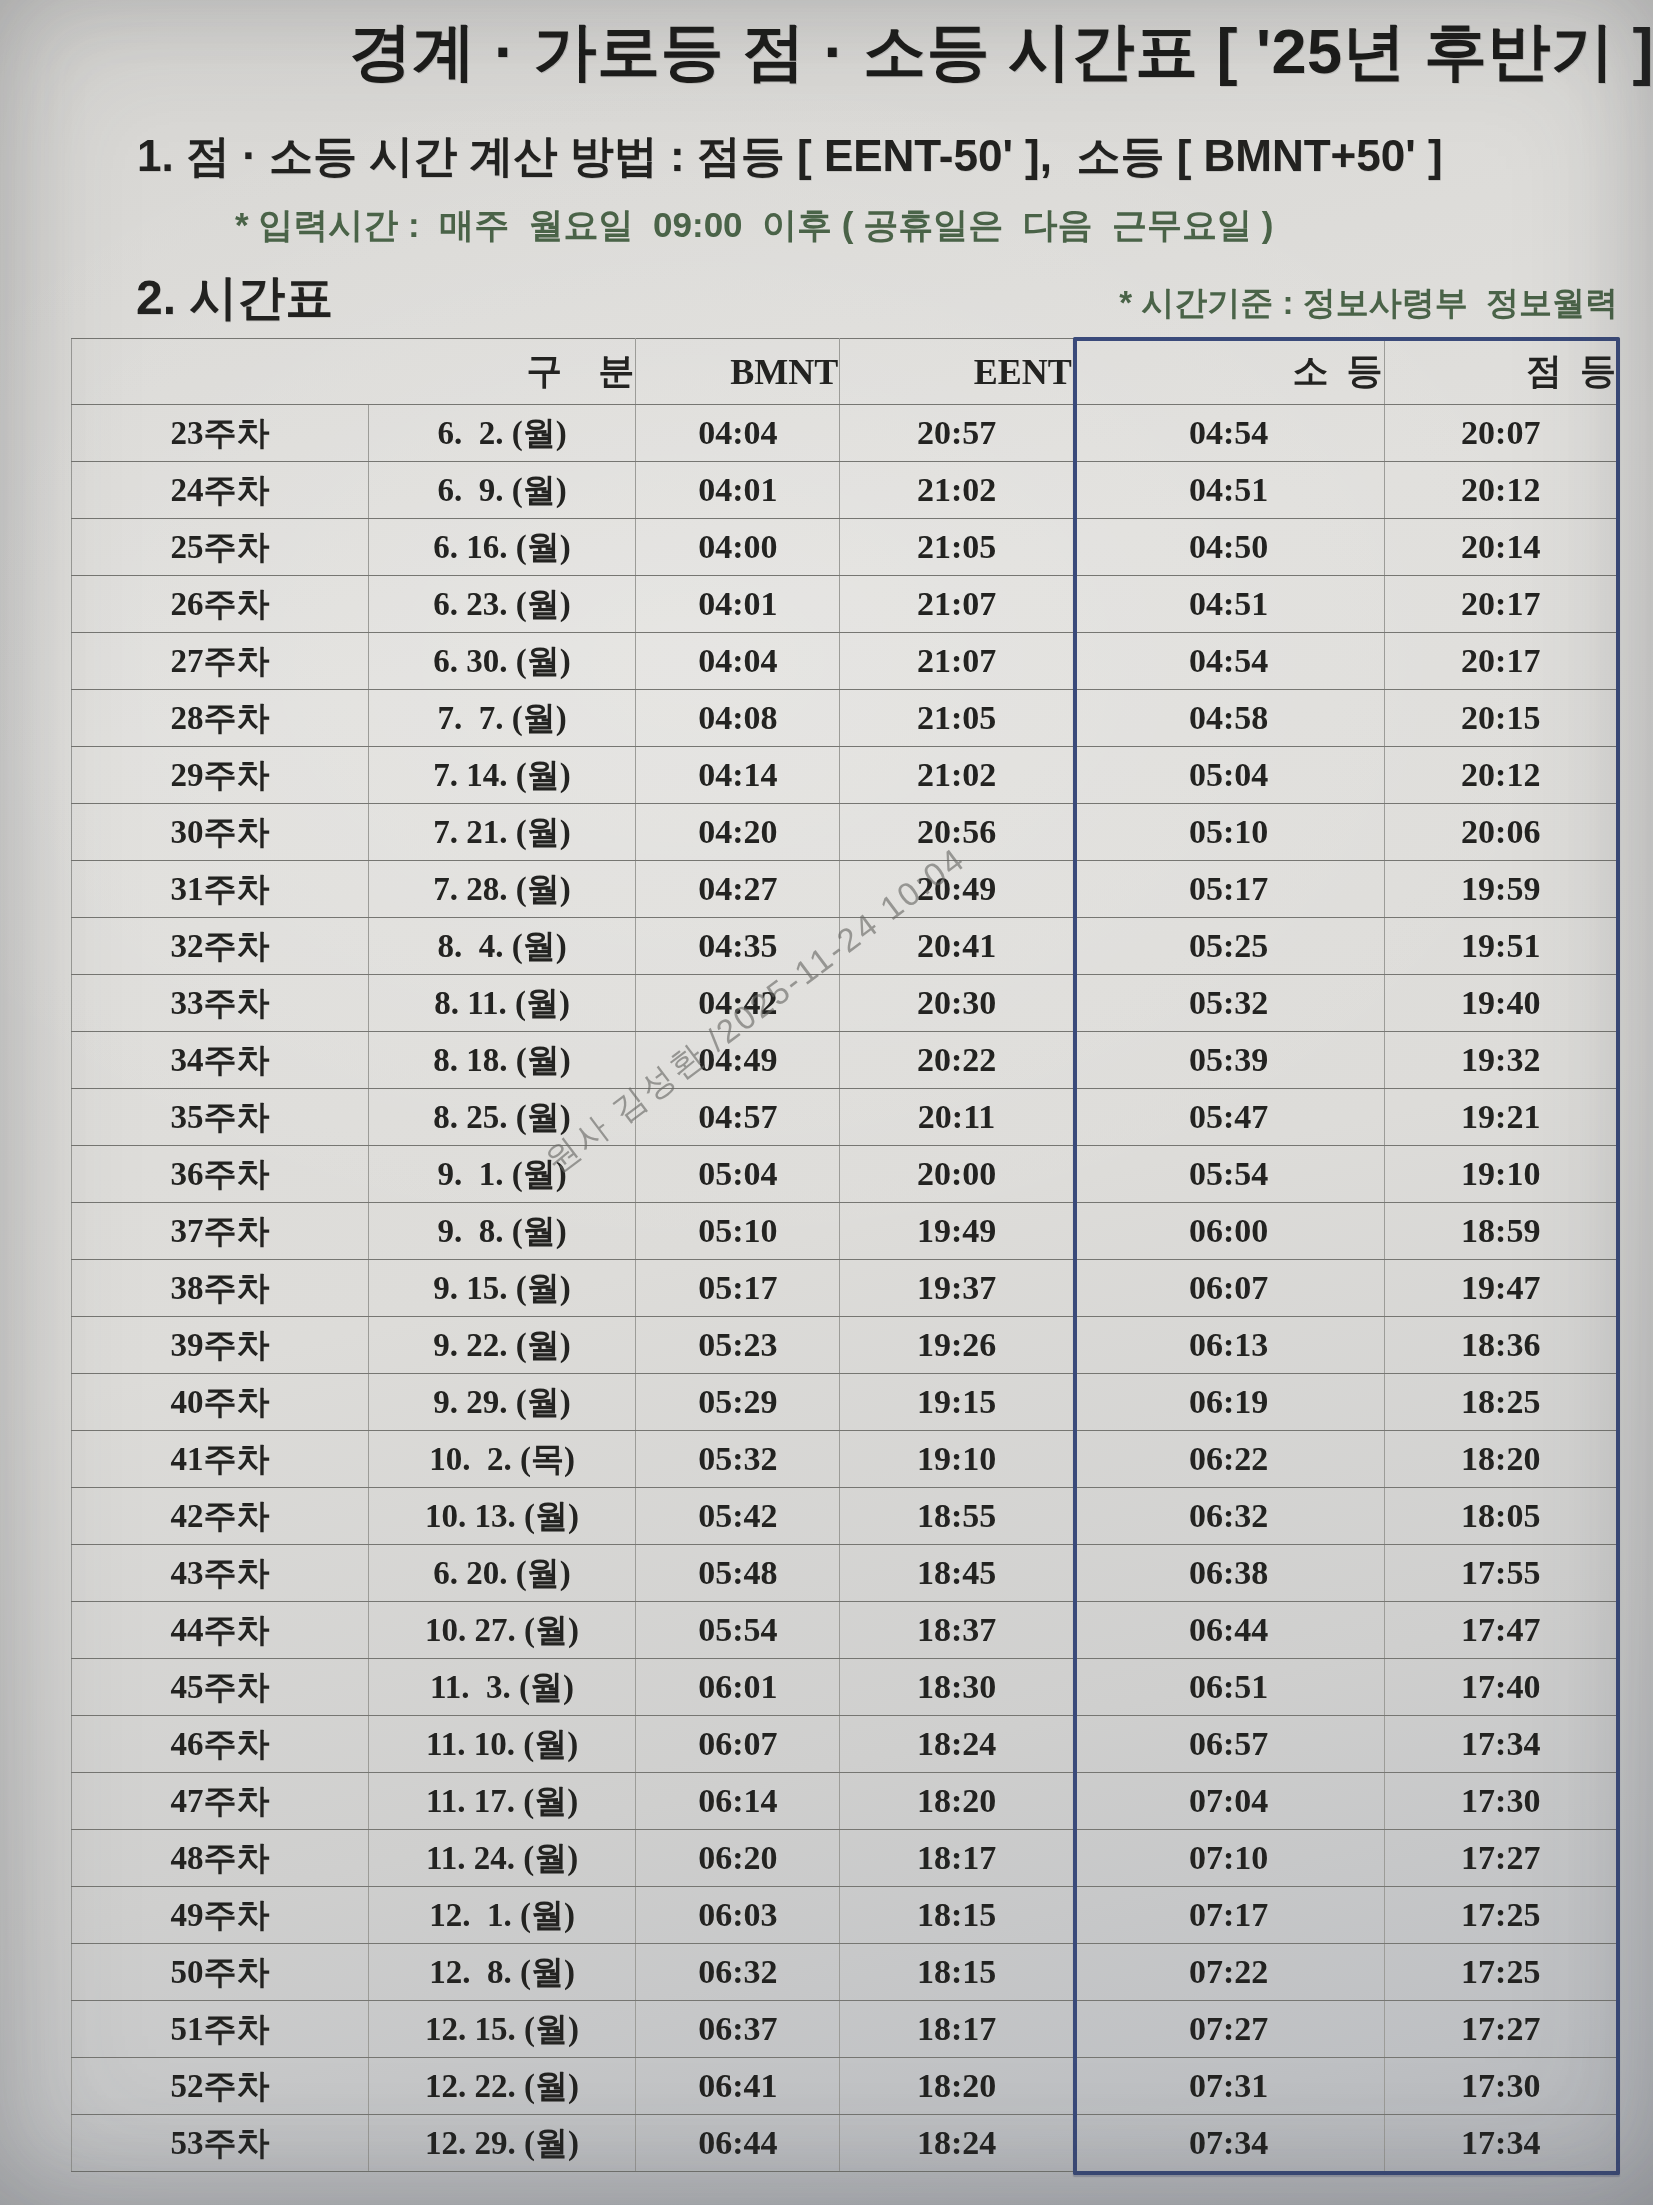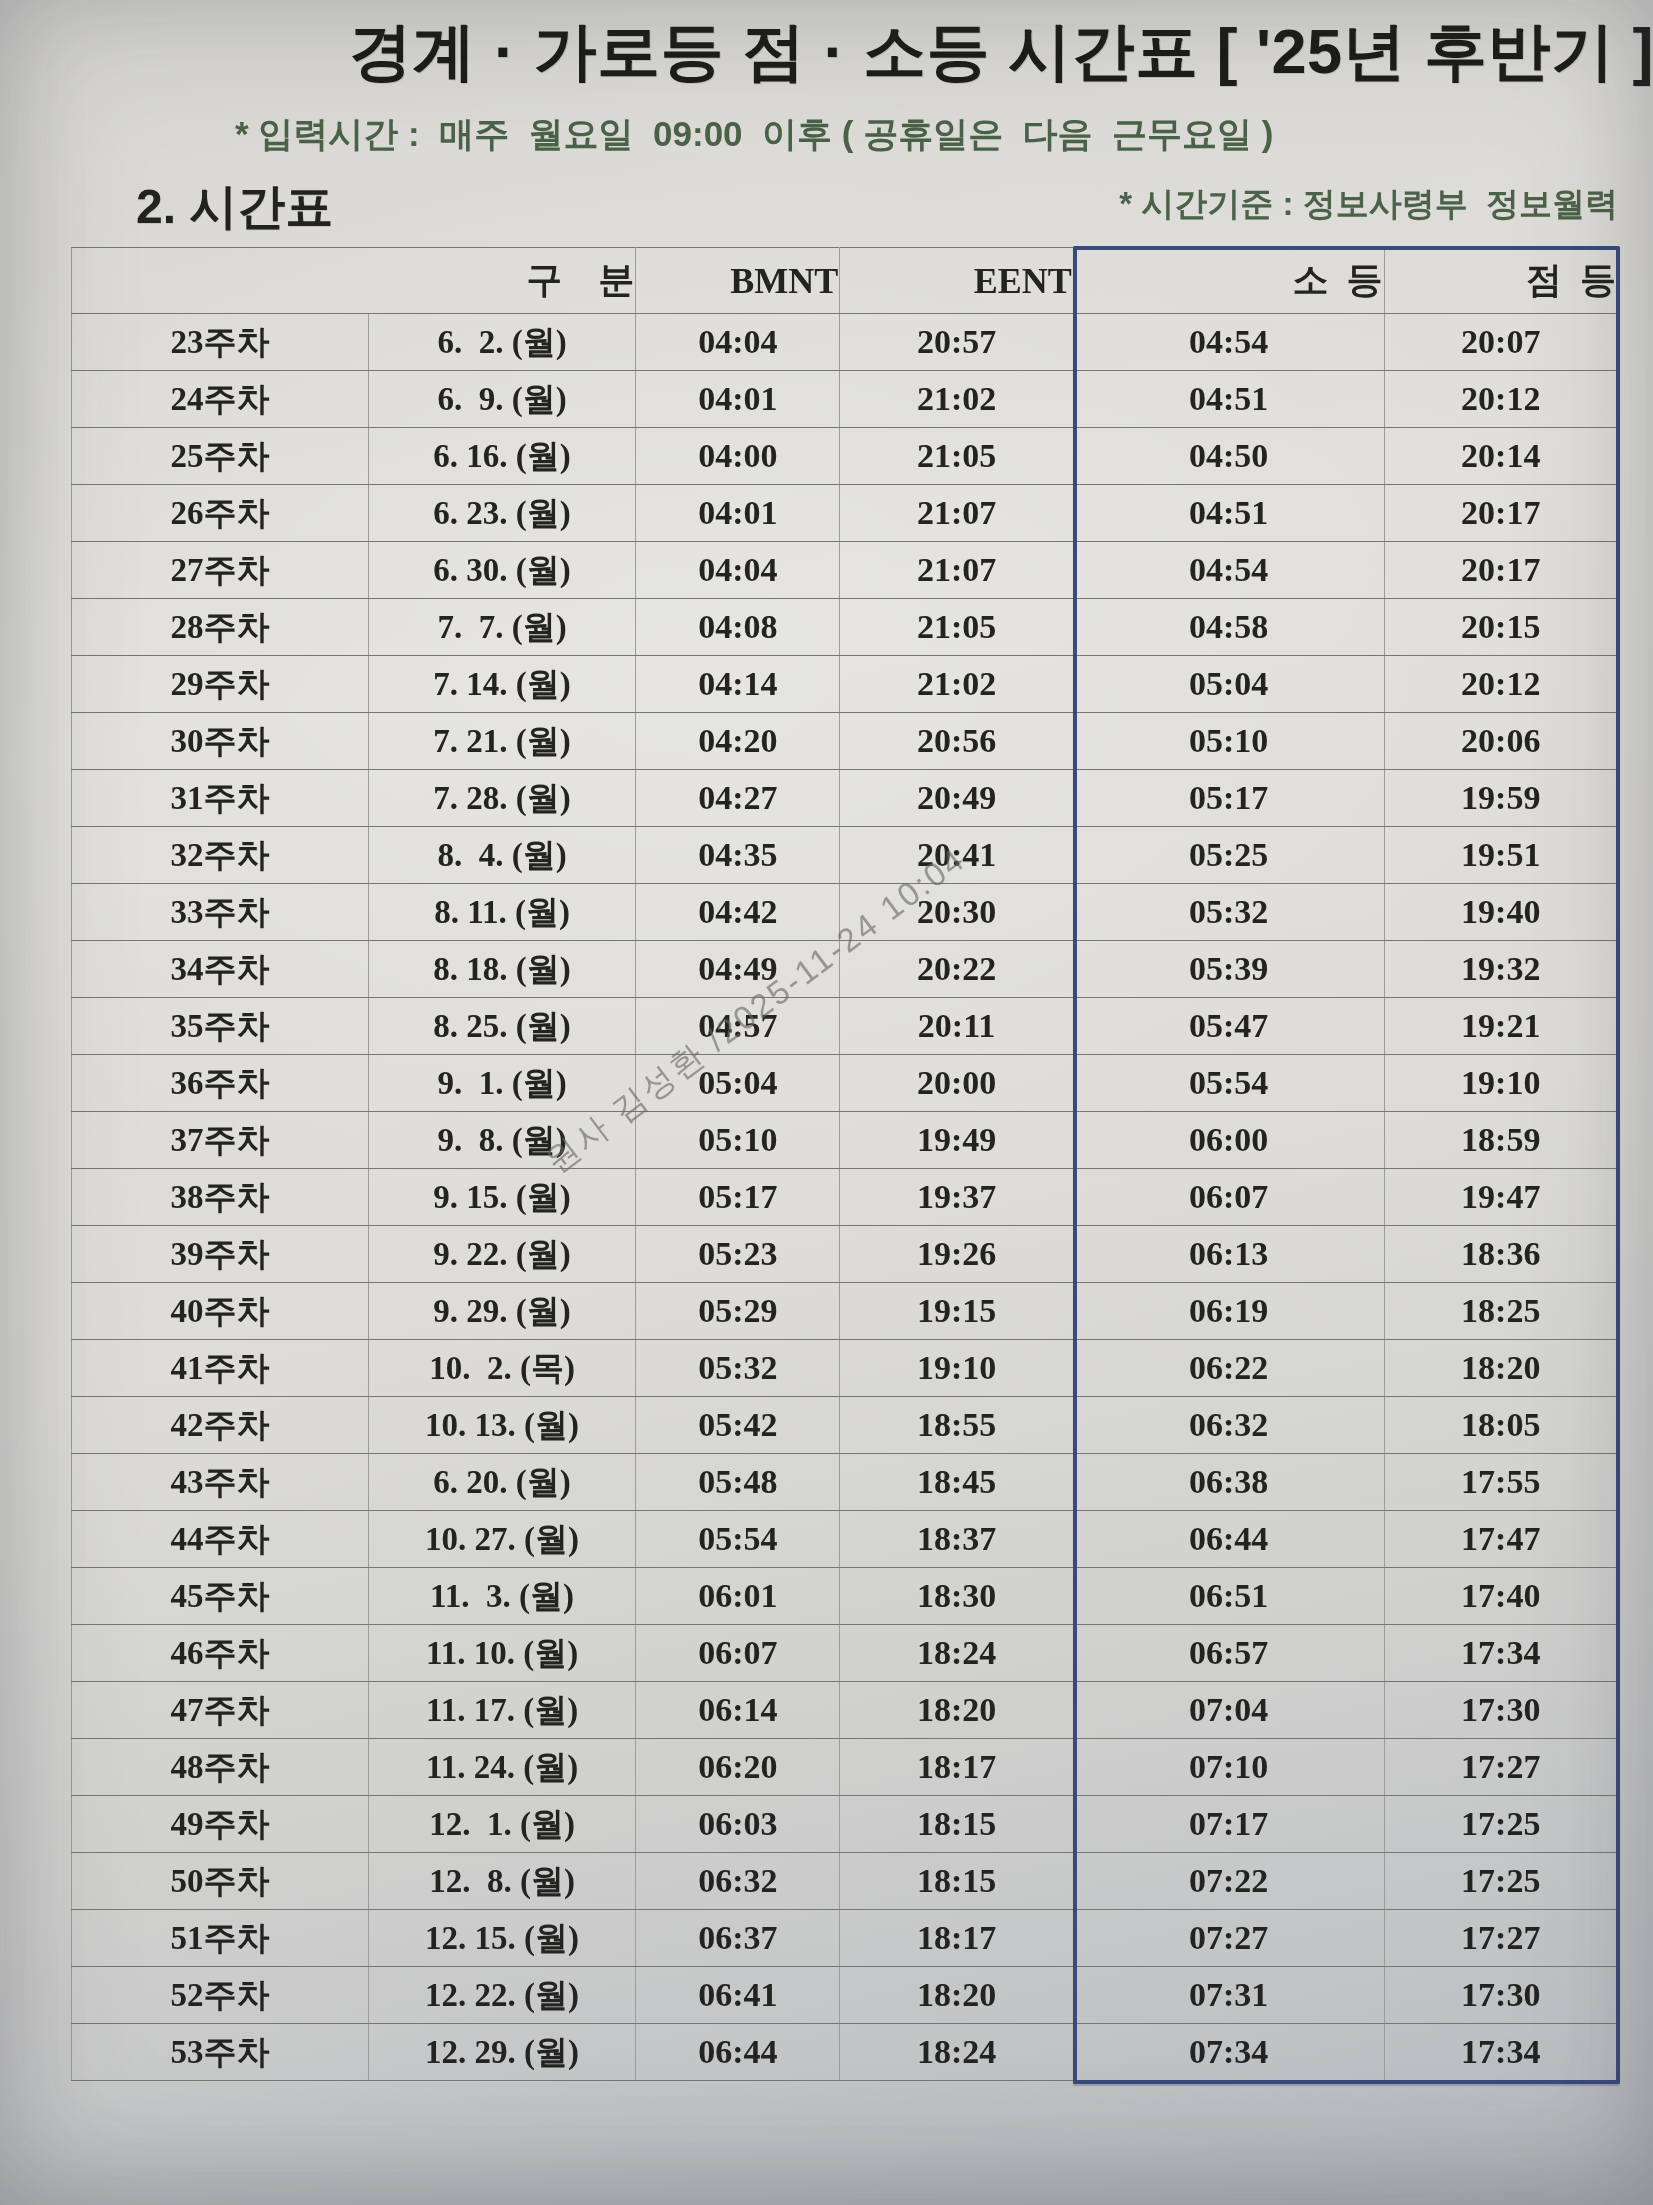--- a/index.html
+++ b/index.html
@@ -35,21 +35,21 @@
     margin-top:32px;padding-left:137px;
     font-size:44px;font-weight:800;white-space:pre;
     text-shadow:0.5px 0.5px 0 rgba(0,0,0,.10);
   }
   .input-note{
     margin-top:16.4px;padding-left:235px;
     font-size:35px;font-weight:700;color:var(--green);white-space:pre;
   }
   .section-row{
     margin-top:16.4px;padding:0 36px 0 136px;
-    display:flex;align-items:center;justify-content:space-between;
+    display:flex;align-items:flex-end;justify-content:space-between;
   }
   .section-heading{
     font-size:48px;font-weight:900;white-space:pre;
     text-shadow:0.5px 0.5px 0 rgba(0,0,0,.10);
   }
   .basis-note{
     font-size:33px;font-weight:700;color:var(--green);white-space:pre;
     padding-bottom:3.3px;
   }
   .table-wrap{
@@ -90,20 +90,21 @@
     pointer-events:none;
   }
 </style>
 </head>
 <body>
 
 <div class="photo">
 
   <div class="title">경계 · 가로등 점 · 소등 시간표 [ '25년 후반기 ]</div>
 
+  <div class="method">1. 점 · 소등 시간 계산 방법 : 점등 [ EENT-50' ],  소등 [ BMNT+50' ]</div>
 
   <div class="input-note">* 입력시간 :  매주  월요일  09:00  이후 ( 공휴일은  다음  근무요일 )</div>
 
   <div class="section-row">
     <div class="section-heading">2. 시간표</div>
     <div class="basis-note">* 시간기준 : 정보사령부  정보월력</div>
   </div>
 
   <div class="table-wrap">
     <table>

